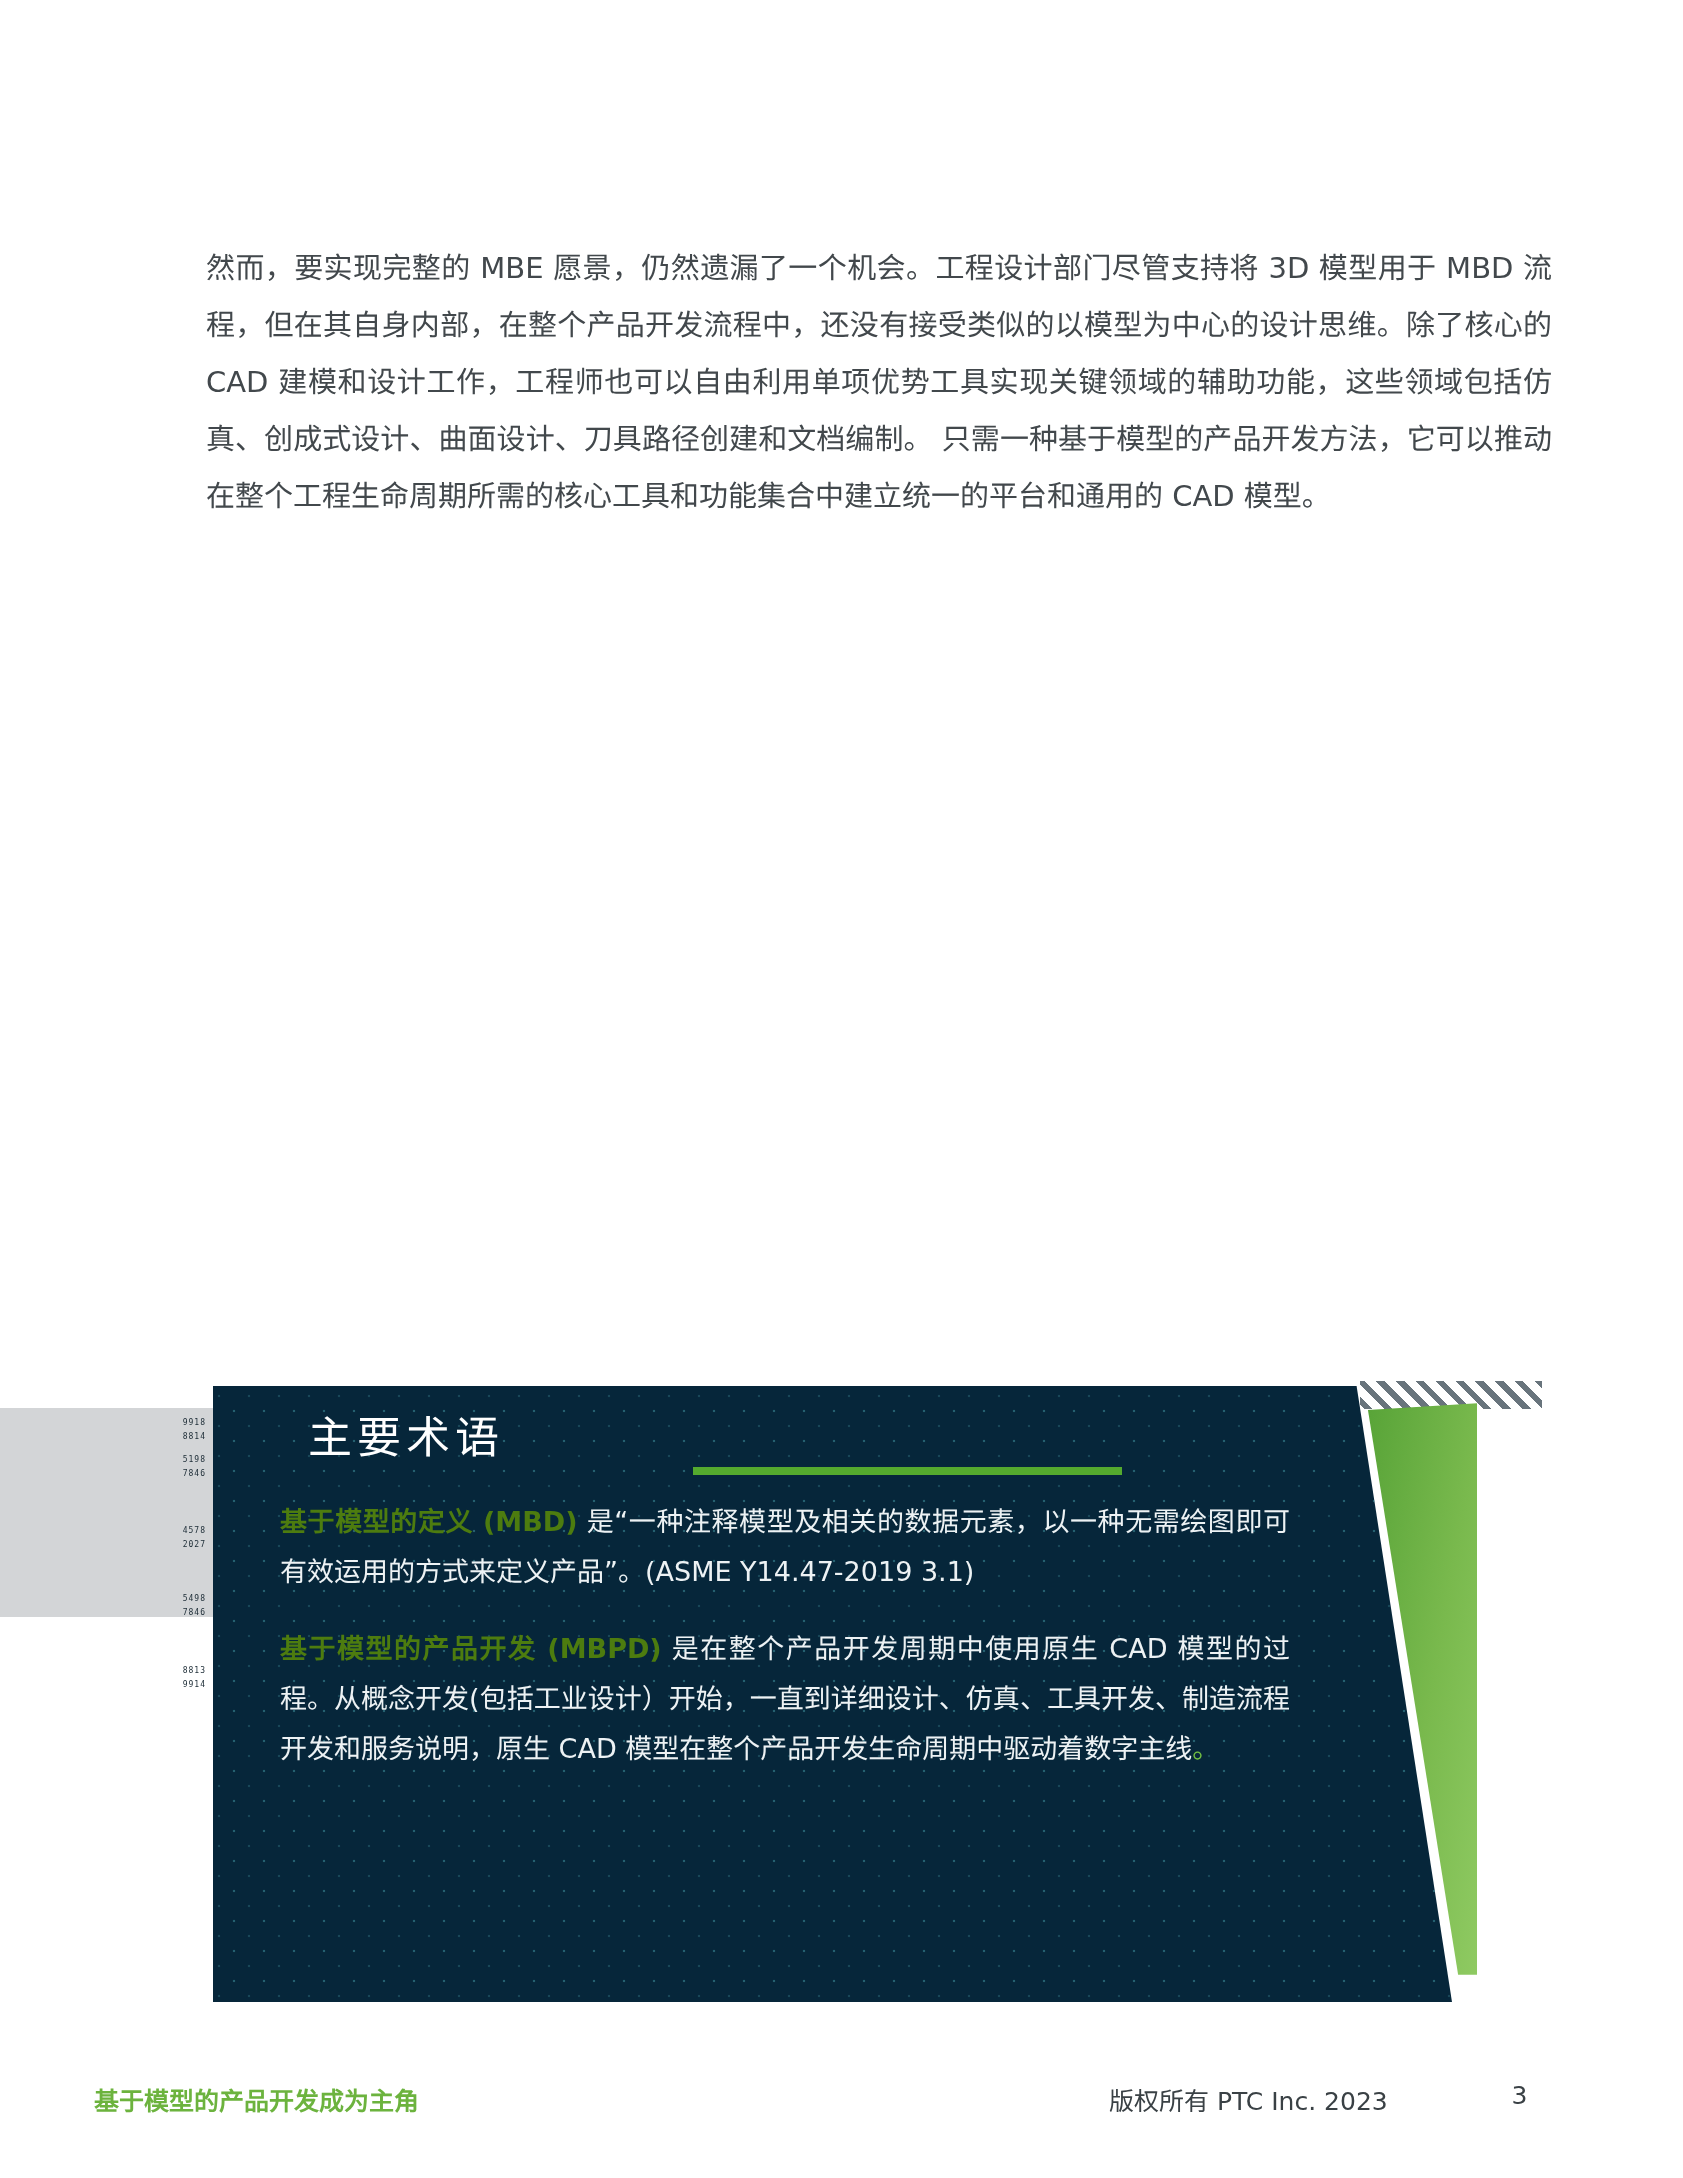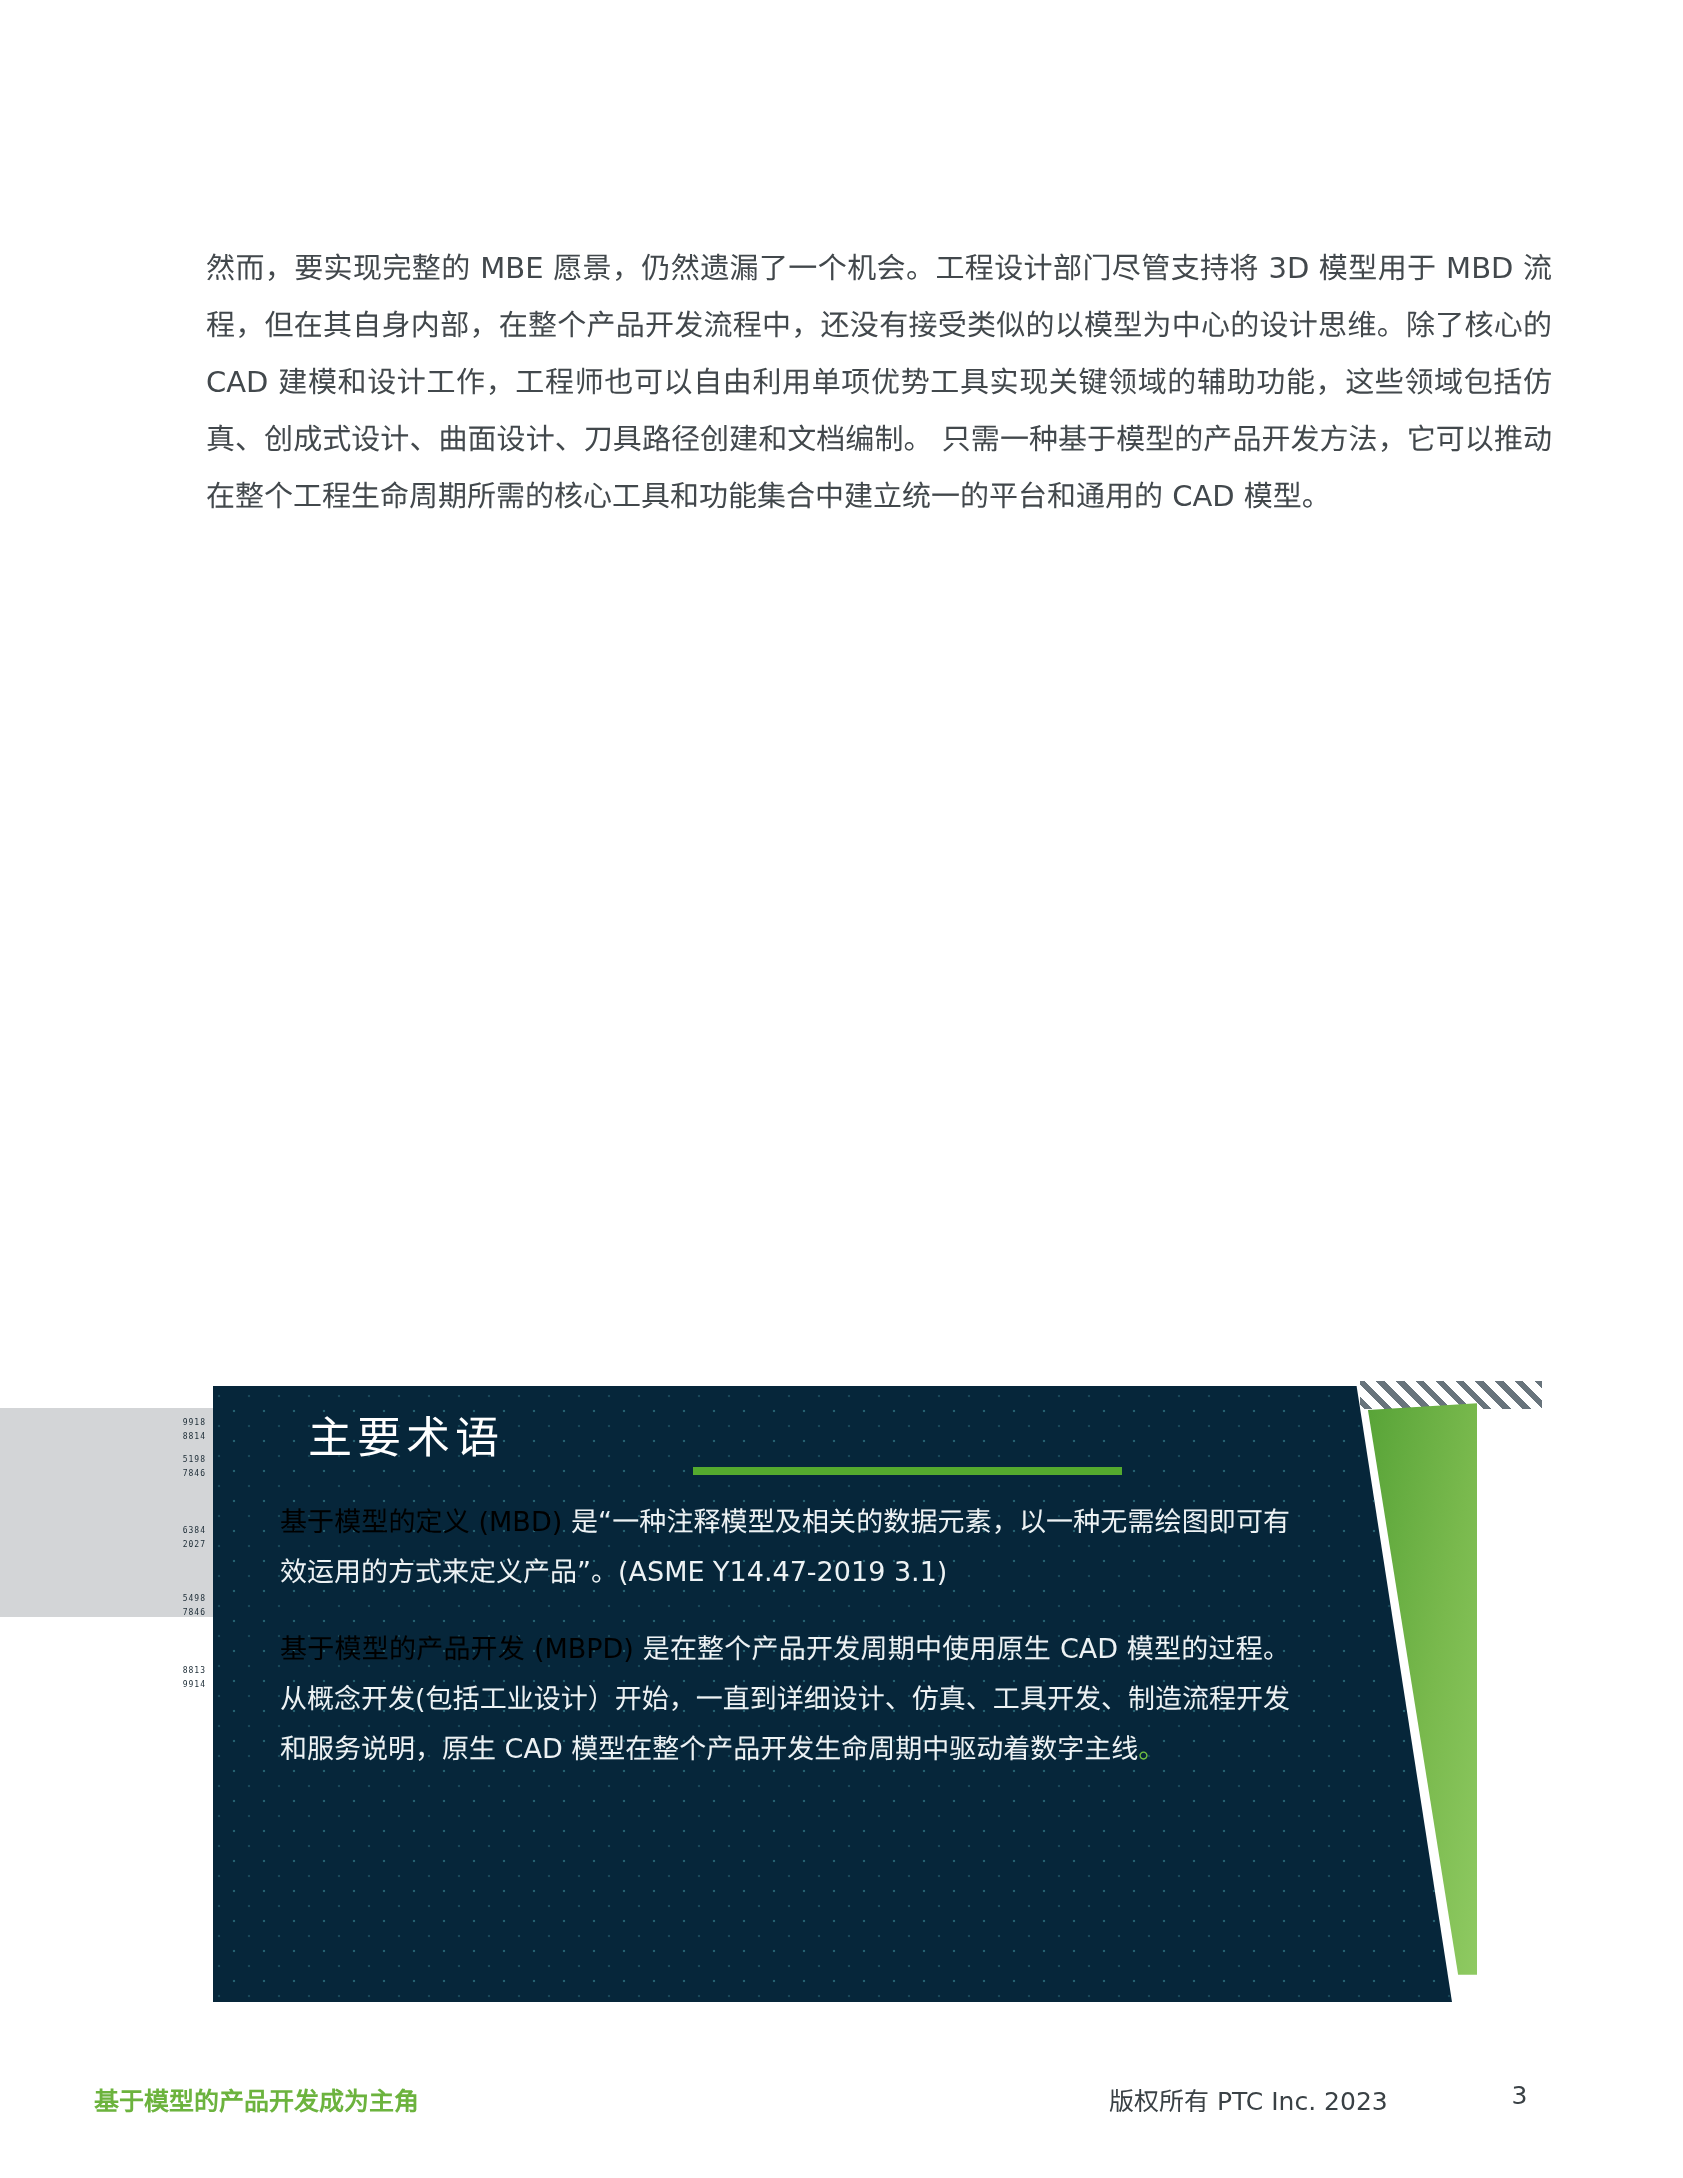--- a/index.html
+++ b/index.html
@@ -49,21 +49,21 @@
     position:absolute; left:480px; top:81px; width:429px; height:8px;
     background:#54aa2e;
   }
   .term {
     position:absolute; left:67px; width:1010px;
     font-size:27px; line-height:50px; color:#edf2f4; text-align:justify;
   }
   .term-1 { top:111px; }
   .term-2 { top:238px; }
   .term-3 { top:414px; }
-  .term .label  { color:#000000; font-weight:normal; }
+  .term .label  { color:#4d7c0f; font-weight:bold; }
   .term .suffix { color:#72c043; }
 
   
   .hatch {
     position:absolute; left:1360px; top:1381px; width:182px; height:28px;
     background:repeating-linear-gradient(45deg,
       transparent 0 3px, #68747c 3px 9px, transparent 9px 14px);
   }
   .green-band {
     position:absolute; left:1364px; top:1402px; width:113px; height:574px;
@@ -98,21 +98,21 @@
 
   <div class="margin-mark mk0">
     <div>9918</div>
     <div>8814</div>
   </div>
   <div class="margin-mark mk1">
     <div>5198</div>
     <div>7846</div>
   </div>
   <div class="margin-mark mk2">
-    <div>6384</div>
+    <div>4578</div>
     <div>2027</div>
   </div>
   <div class="margin-mark mk3">
     <div>5498</div>
     <div>7846</div>
   </div>
   <div class="margin-mark mk4">
     <div>8813</div>
     <div>9914</div>
   </div>

